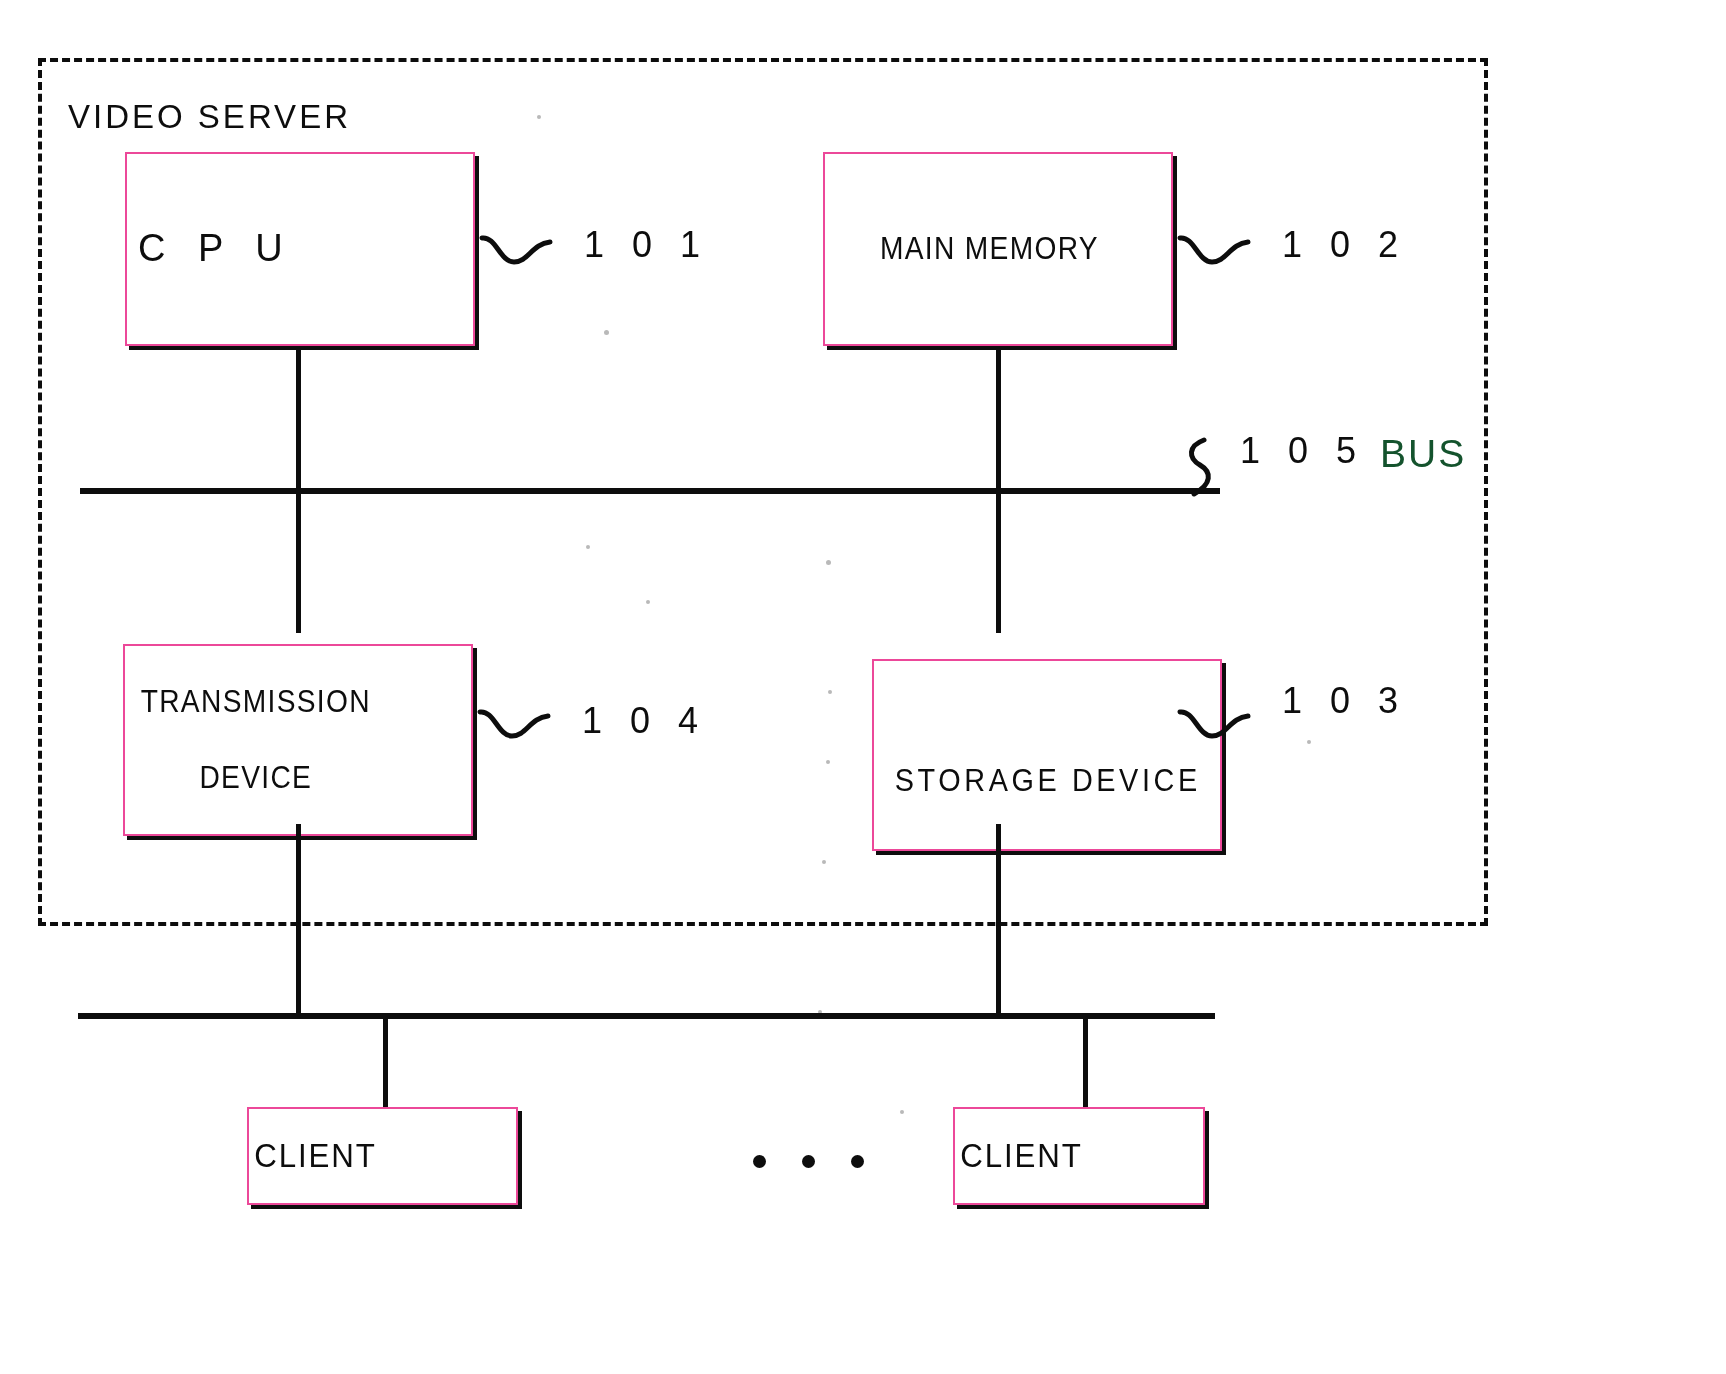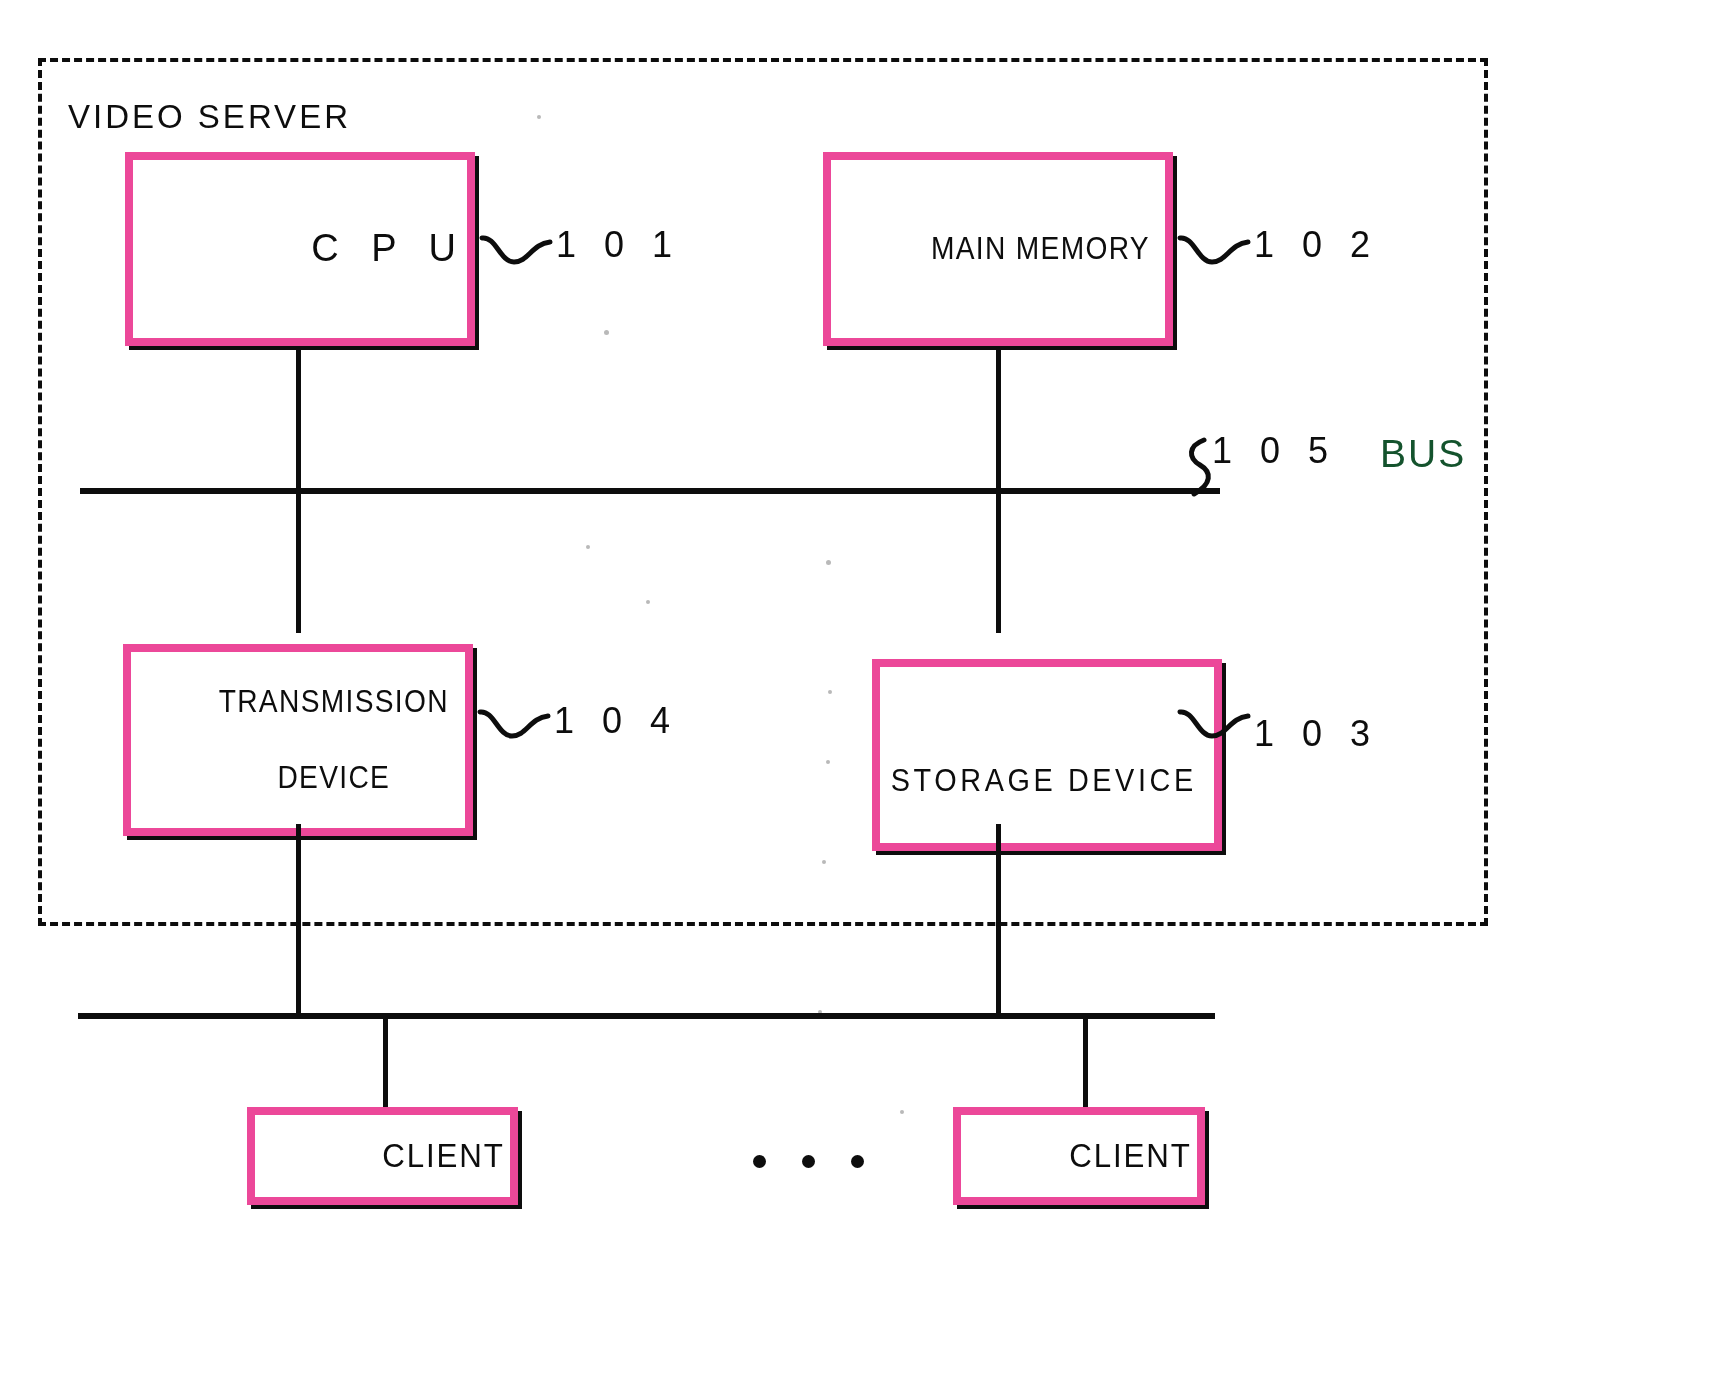--- a/index.html
+++ b/index.html
@@ -33,26 +33,26 @@
     letter-spacing: 3px;
     color: #0d0d0d;
     white-space: nowrap;
     font-weight: 400;
   }
 
   
   .node {
     position: absolute;
     box-sizing: border-box;
-    border: 8px solid #ec4899;
+    border: 2px solid #ec4899;
     background: #ffffff;
     
     box-shadow: 4px 4px 0 0 #0d0d0d;
     display: flex;
-    align-items: flex-end;
+    align-items: flex-start;
     justify-content: center;
     flex-direction: column;
   }
   .node-label {
     color: #0d0d0d;
     text-align: center;
     white-space: nowrap;
     line-height: 1.05;
   }
 
@@ -96,20 +96,21 @@
     background: #0d0d0d;
   }
 
   
   .ref {
     position: absolute;
     font-size: 36px;
     letter-spacing: 9px;
     color: #0d0d0d;
     white-space: nowrap;
+    margin-left: 28px;
   }
   .ref-plain {
     position: absolute;
     font-size: 39px;
     letter-spacing: 1px;
     color: #14532d;
     white-space: nowrap;
   }
   .squiggle {
     position: absolute;
@@ -198,21 +199,21 @@
     <path d="M 2 6 C 16 4, 20 30, 34 30 C 48 30, 52 12, 70 10" stroke="#0d0d0d" stroke-width="5" fill="none" stroke-linecap="round"></path>
   </svg>
   <div class="ref" style="left:554px; top:700px;">1 0 4</div>
 
   <div class="node" style="left:872px; top:632px; width:350px; height:192px;margin-top:27px;">
     <span class="node-label label-cond-sp" style="margin-top:52px;">STORAGE DEVICE</span>
   </div>
   <svg class="squiggle" width="78" height="42" style="left:1178px; top:706px;">
     <path d="M 2 6 C 16 4, 20 30, 34 30 C 48 30, 52 12, 70 10" stroke="#0d0d0d" stroke-width="5" fill="none" stroke-linecap="round"></path>
   </svg>
-  <div class="ref" style="left:1254px; top:713px;">1 0 3</div>
+  <div class="ref" style="left:1254px; top:680px;">1 0 3</div>
 
   <div class="vline" style="left:296px; top:824px; height:194px;"></div>
 
   <div class="vline" style="left:996px; top:824px; height:194px;"></div>
 
   <div class="hline" style="left:78px; top:1013px; width:1137px;"></div>
 
   <div class="vline" style="left:383px; top:1018px; height:90px;"></div>
 
   <div class="vline" style="left:1083px; top:1018px; height:90px;"></div>

